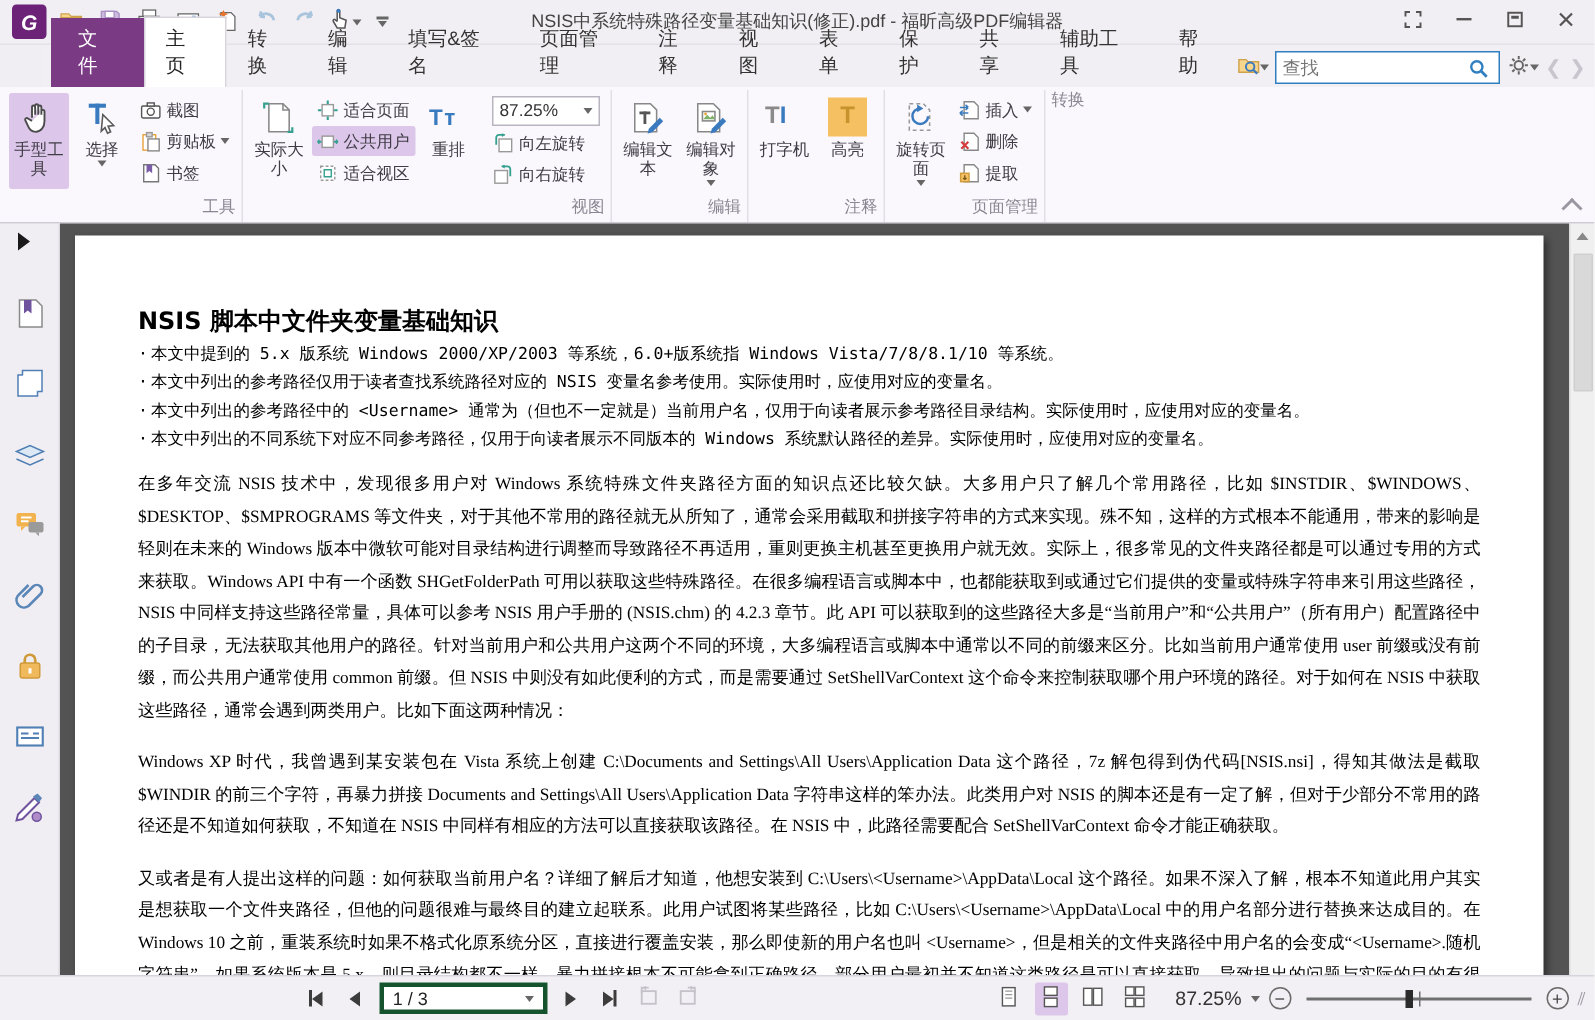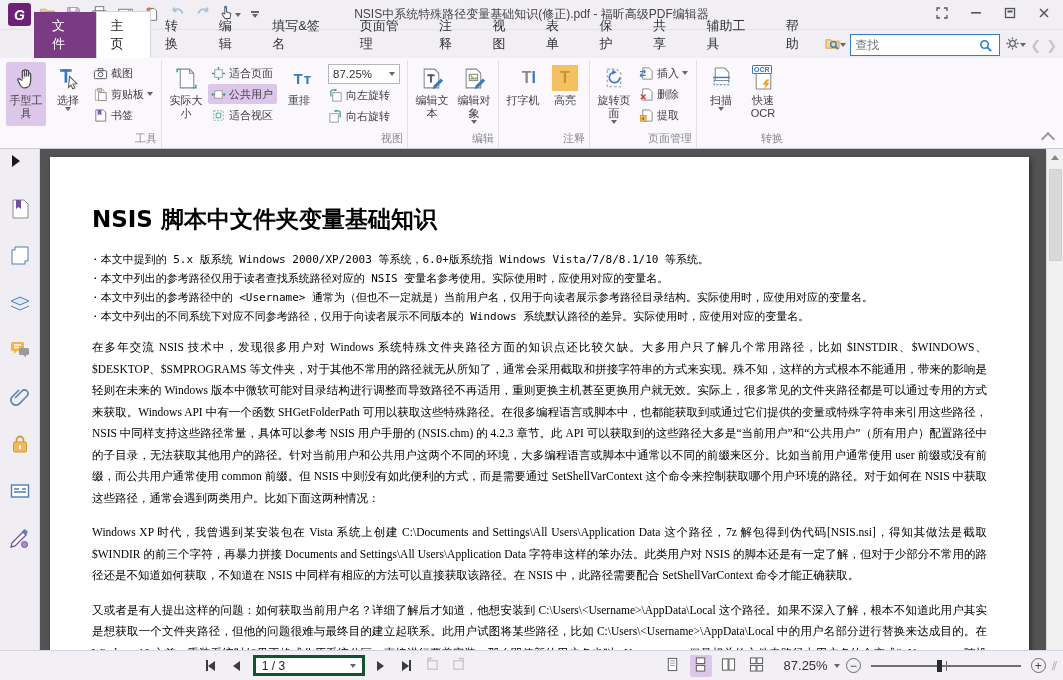--- a/index.html
+++ b/index.html
@@ -31,21 +31,21 @@
   .mini-ic svg { width:15px; height:15px; }
   .nav-chev { color:#c9c5ce; font-size:13px; }
 
   
   .ribbon { height:91px; background:#faf8fc; border-bottom:1px solid #cfcbd4; display:flex; padding:2px 2px 0 2px; position:relative; }
   .rgroup { display:flex; flex-direction:column; padding:0 4px; }
   .rgroup + .rgroup { border-left:1px solid #e2dee6; }
   .ritems { flex:1; display:flex; align-items:flex-start; gap:2px; padding-top:2px; }
   .rlabel { height:17px; text-align:right; color:#8a8793; font-size:11px; line-height:15px; }
   .bigbtn { width:40px; min-height:64px; display:flex; flex-direction:column; align-items:center; border-radius:2px; padding-top:3px; text-align:center; }
-  .bigbtn .bic { width:26px; height:26px; display:flex; align-items:center; justify-content:flex-end; }
+  .bigbtn .bic { width:26px; height:26px; display:flex; align-items:center; justify-content:flex-start; }
   .bigbtn .bic svg { width:25px; height:25px; }
   .bigbtn .blabel { font-size:11px; color:#3f3c45; line-height:13px; margin-top:3px; width:34px; }
   .bigbtn.hl { background:#dcc6ea; }
   .smallcol { display:flex; flex-direction:column; gap:1px; padding-top:1px; }
   .smallbtn { display:flex; align-items:center; gap:3px; height:20px; padding:0 4px 0 2px; border-radius:2px; font-size:11px; color:#3f3c45; }
   .smallbtn.hl { background:#dcc6ea; }
   .smallbtn .sic { width:16px; height:16px; display:flex; align-items:center; justify-content:center; }
   .smallbtn .sic svg { width:15px; height:15px; }
   .zoomrow { display:flex; align-items:center; gap:3px; height:21px; }
   .zoom-select { width:72px; height:20px; border:1px solid #b9b5c0; background:#fff; display:flex; align-items:center; padding:0 4px; font-size:11.5px; color:#333; }
@@ -60,21 +60,21 @@
   .ocr-badge { position:absolute; top:0; left:2px; background:#faf8fc; color:#3a7abf; font-size:7px; font-weight:bold; border:1px solid #3a7abf; padding:0 1px; border-radius:1px; }
 
   
   .main { flex:1; display:flex; min-height:0; }
   .sidebar { width:40px; background:#f0eef2; border-right:1px solid #dcd8e0; display:flex; flex-direction:column; align-items:center; padding-top:6px; gap:0; }
   .sb-expand { align-self:flex-start; margin-left:12px; margin-bottom:22px; width:0; height:0; border-top:6px solid transparent; border-bottom:6px solid transparent; border-left:8px solid #1a1a1a; }
   .sbicon { width:34px; height:40px; display:flex; align-items:center; justify-content:center; margin-bottom:7px; border-radius:2px; }
   .sbicon svg { width:22px; height:22px; }
   .docarea { flex:1; background:#535353; position:relative; overflow:hidden; }
   .page { position:absolute; left:10px; top:8px; width:979px; height:760px; background:#fff; box-shadow:2px 2px 5px rgba(0,0,0,.45); padding:47px 42px 0 42px; }
-  .doc-title { font-family:"DejaVu Sans",sans-serif; font-weight:bold; font-size:23px; color:#000; margin-bottom:15px; }
+  .doc-title { font-family:"DejaVu Sans",sans-serif; font-weight:bold; font-size:16px; color:#000; margin-bottom:1px; }
   .doc-bullets { font-family:"DejaVu Sans Mono","DejaVu Sans",monospace; font-size:11px; color:#000; line-height:19px; margin-bottom:11px; }
   .doc-bullets div::before { content:"·"; margin-right:2px; }
   .doc-para { font-family:Liberation Serif, serif; font-size:11.5px; color:#000; line-height:21.5px; text-align:justify; margin-bottom:13px; }
   .vscroll { width:17px; background:#f0f0f0; border-left:1px solid #dcdcdc; display:flex; flex-direction:column; align-items:center; }
   .vs-btn { width:17px; height:17px; display:flex; align-items:center; justify-content:center; }
   .vs-up { width:0; height:0; border-left:4px solid transparent; border-right:4px solid transparent; border-bottom:5px solid #888; }
   .vs-thumb { width:13px; height:92px; background:#d9d9d9; border:1px solid #cfcfcf; border-radius:1px; margin-top:3px; }
 
   
   .statusbar { height:30px; background:#f2f0f4; border-top:1px solid #d8d4dc; display:flex; align-items:center; padding:0 8px; }
@@ -471,43 +471,20 @@
                 </svg>
               </span>
             <span>提取</span>
           </div>
         </div>
       </div>
       <div class="rlabel">页面管理</div>
     </div>
 
     <div class="rgroup">
-      <div class="ritems">
-        <div class="bigbtn">
-          <span class="bic">
-              <svg viewBox="0 0 24 24">
-                <path d="M6 2h9l4 4v8H6z" fill="#fff" stroke="#888"></path>
-                <path d="M4 11h16" stroke="#3a7abf" stroke-width="1.4"></path>
-                <path d="M5 13v5h14v-5" fill="none" stroke="#3a7abf" stroke-dasharray="2 1.5"></path>
-              </svg>
-            </span>
-          <span class="blabel">扫描</span>
-          <span class="dd"></span>
-        </div>
-        <div class="bigbtn">
-          <span class="bic" style="position:relative;">
-            <svg viewBox="0 0 24 24">
-                <path d="M5 2h10l4 4v16H5z" fill="#fff" stroke="#888"></path>
-                <path d="M15 13l-4 5h3l-2 5 6-7h-3l3-3z" fill="#f0a228"></path>
-              </svg>
-            <span class="ocr-badge">OCR</span>
-          </span>
-          <span class="blabel">快速OCR</span>
-        </div>
-      </div>
       <div class="rlabel">转换</div>
     </div>
 
     <div class="collapse-chev"></div>
   </div>
 
   <div class="main">
     <div class="sidebar">
       <div class="sb-expand"></div>
       <div class="sbicon">

